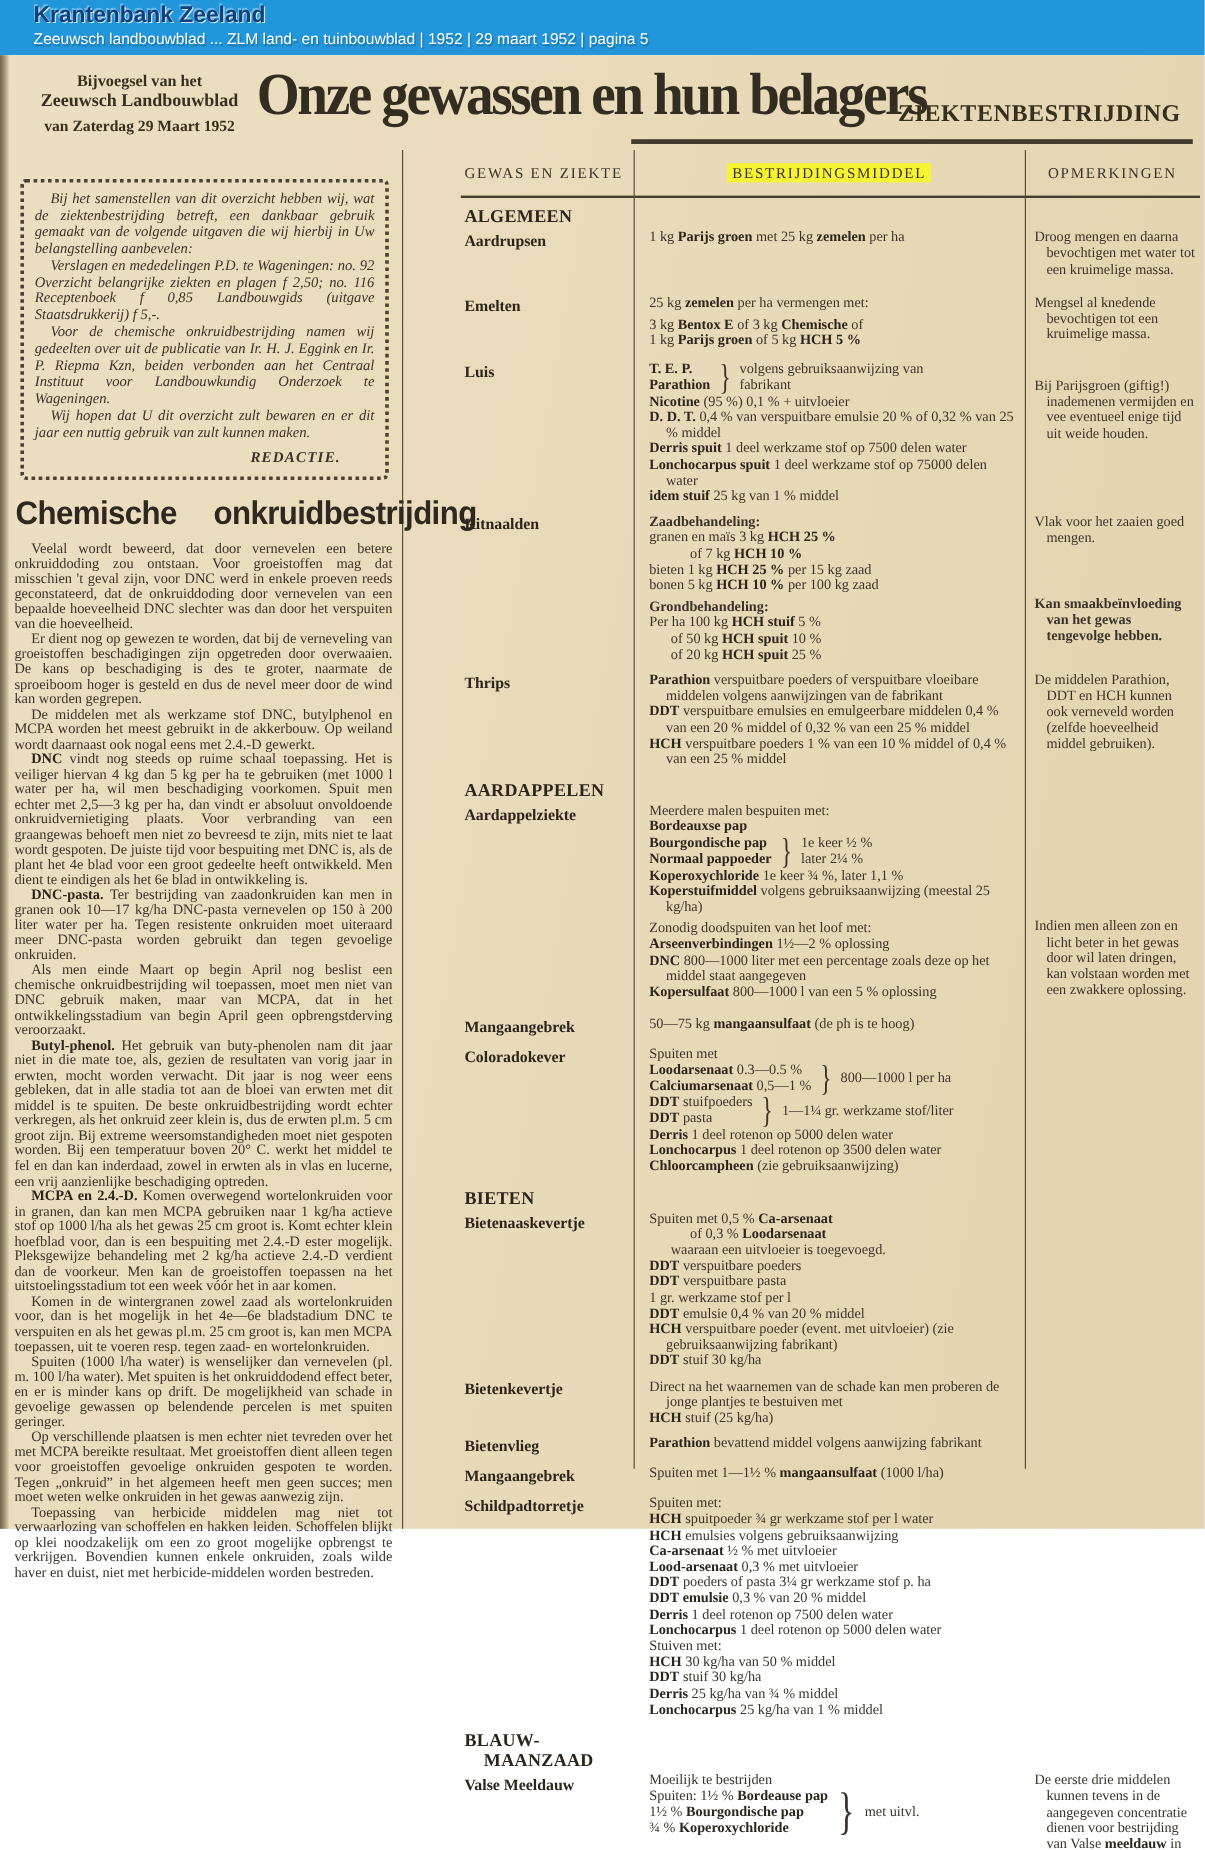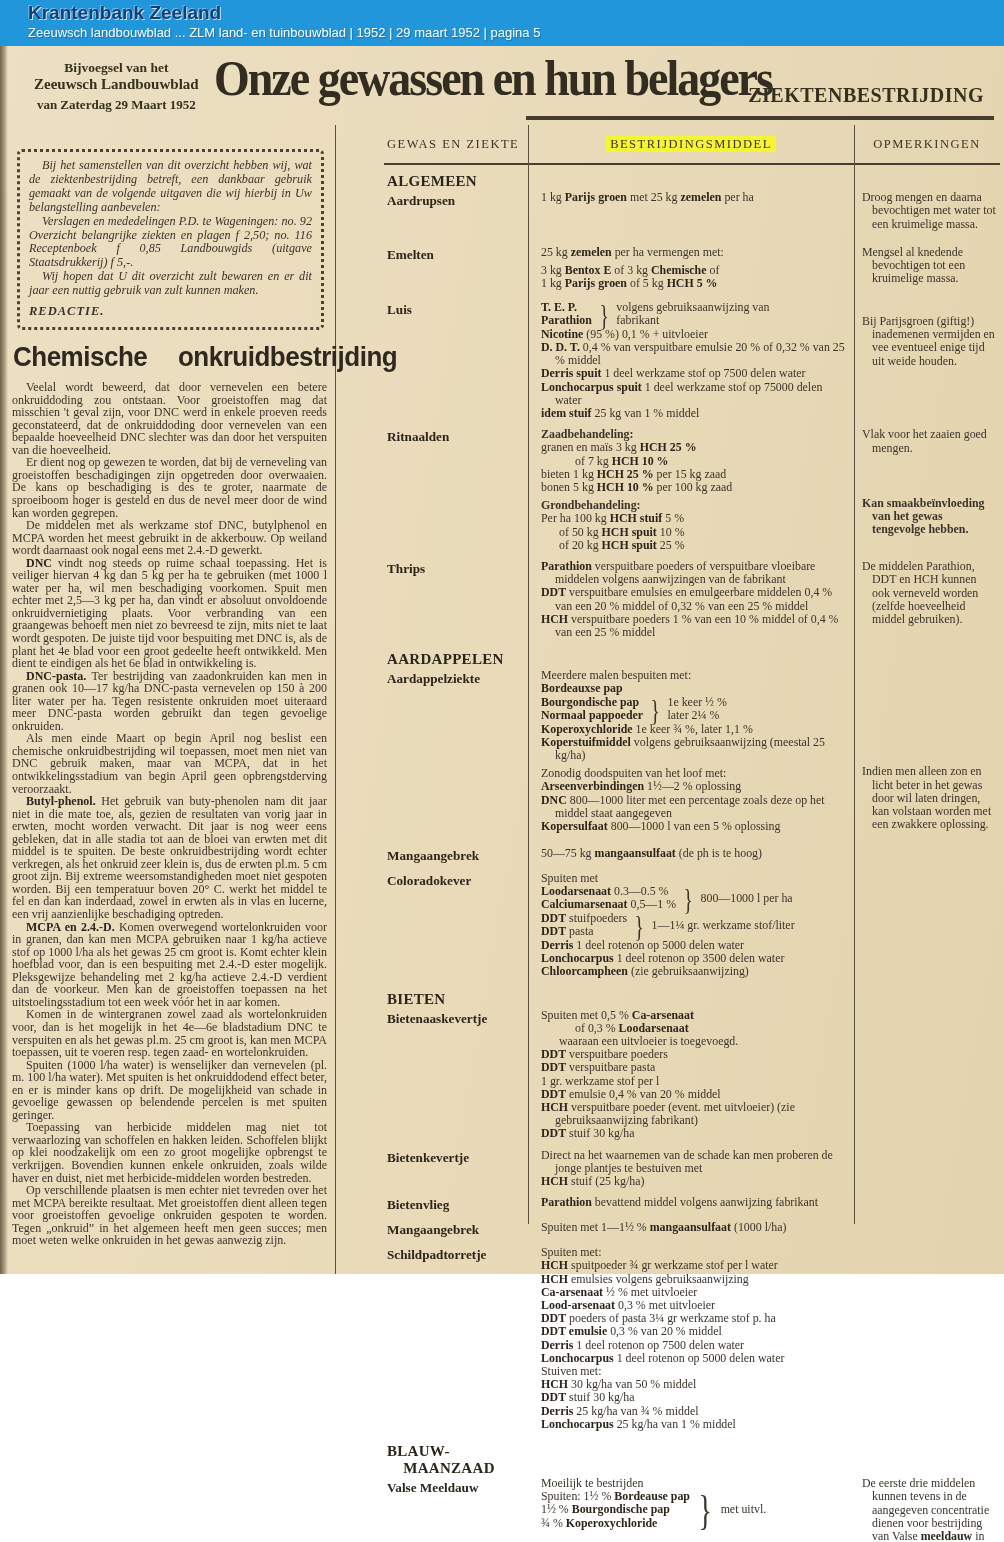--- a/index.html
+++ b/index.html
@@ -38,21 +38,21 @@
   
   .content { position:absolute; top:79px; left:10px; right:0; bottom:0; display:flex; }
   .article { width:326px; border-right:1px solid #5a5040; padding:0 8px 0 2px; }
   .tablewrap { flex:1; position:relative; padding:0 4px 0 0;margin-left:48px; }
 
   
   .intro-box { border:3px dotted #4a4236; border-radius:5px; margin:24px 3px 12px 5px;
                padding:7px 9px 8px; font-style:italic; }
   .ipar { font-size:12.2px; line-height:13.9px; text-align:justify; text-indent:13px;
           font-weight:500; }
-  .signoff { font-weight:bold; font-size:12.5px; letter-spacing:1px;
+  .signoff { text-align:right; font-weight:bold; font-size:12.5px; letter-spacing:1px;
              padding-right:28px; margin-top:6px; }
 
   
   .article h2 { font-family:"Liberation Sans", sans-serif; font-size:26px; font-weight:bold;
                 letter-spacing:-.5px; word-spacing:24px; color:#2e2820; margin:10px 3px 8px 1px;
                 transform:scaleY(1.05); transform-origin:left; white-space:nowrap; }
   .apar { font-size:12px; line-height:12.55px; text-align:justify; text-indent:14px; }
   .apar b, .line b, .opar b, .gewas, .group { color:#2c251c; }
 
   
@@ -109,38 +109,39 @@
     <div class="title-rule"></div>
   </div>
 
   <div class="content">
 
     <div class="article">
       <div class="intro-box">
         <div>
             <p class="ipar">Bij het samenstellen van dit overzicht hebben wij, wat de ziektenbestrijding betreft, een dankbaar gebruik gemaakt van de volgende uitgaven die wij hierbij in Uw belangstelling aanbevelen:</p>
             <p class="ipar">Verslagen en mededelingen P.D. te Wageningen: no. 92 Overzicht belangrijke ziekten en plagen f 2,50; no. 116 Receptenboek f 0,85 Landbouwgids (uitgave Staatsdrukkerij) f 5,-.</p>
+            <p class="ipar">Voor de chemische onkruidbestrijding namen wij gedeelten over uit de publicatie van Ir. H. J. Eggink en Ir. P. Riepma Kzn, beiden verbonden aan het Centraal Instituut voor Landbouwkundig Onderzoek te Wageningen.</p>
             <p class="ipar">Wij hopen dat U dit overzicht zult bewaren en er dit jaar een nuttig gebruik van zult kunnen maken.</p>
           </div>
         <div class="signoff">REDACTIE.</div>
       </div>
       <h2>Chemische onkruidbestrijding</h2>
       <div>
           <p class="apar">Veelal wordt beweerd, dat door vernevelen een betere onkruiddoding zou ontstaan. Voor groeistoffen mag dat misschien 't geval zijn, voor DNC werd in enkele proeven reeds geconstateerd, dat de onkruiddoding door vernevelen van een bepaalde hoeveelheid DNC slechter was dan door het verspuiten van die hoeveelheid.</p>
           <p class="apar">Er dient nog op gewezen te worden, dat bij de verneveling van groeistoffen beschadigingen zijn opgetreden door overwaaien. De kans op beschadiging is des te groter, naarmate de sproeiboom hoger is gesteld en dus de nevel meer door de wind kan worden gegrepen.</p>
           <p class="apar">De middelen met als werkzame stof DNC, butylphenol en MCPA worden het meest gebruikt in de akkerbouw. Op weiland wordt daarnaast ook nogal eens met 2.4.-D gewerkt.</p>
           <p class="apar"><b>DNC</b> vindt nog steeds op ruime schaal toepassing. Het is veiliger hiervan 4 kg dan 5 kg per ha te gebruiken (met 1000 l water per ha, wil men beschadiging voorkomen. Spuit men echter met 2,5—3 kg per ha, dan vindt er absoluut onvoldoende onkruidvernietiging plaats. Voor verbranding van een graangewas behoeft men niet zo bevreesd te zijn, mits niet te laat wordt gespoten. De juiste tijd voor bespuiting met DNC is, als de plant het 4e blad voor een groot gedeelte heeft ontwikkeld. Men dient te eindigen als het 6e blad in ontwikkeling is.</p>
           <p class="apar"><b>DNC-pasta.</b> Ter bestrijding van zaadonkruiden kan men in granen ook 10—17 kg/ha DNC-pasta vernevelen op 150 à 200 liter water per ha. Tegen resistente onkruiden moet uiteraard meer DNC-pasta worden gebruikt dan tegen gevoelige onkruiden.</p>
           <p class="apar">Als men einde Maart op begin April nog beslist een chemische onkruidbestrijding wil toepassen, moet men niet van DNC gebruik maken, maar van MCPA, dat in het ontwikkelingsstadium van begin April geen opbrengstderving veroorzaakt.</p>
           <p class="apar"><b>Butyl-phenol.</b> Het gebruik van buty-phenolen nam dit jaar niet in die mate toe, als, gezien de resultaten van vorig jaar in erwten, mocht worden verwacht. Dit jaar is nog weer eens gebleken, dat in alle stadia tot aan de bloei van erwten met dit middel is te spuiten. De beste onkruidbestrijding wordt echter verkregen, als het onkruid zeer klein is, dus de erwten pl.m. 5 cm groot zijn. Bij extreme weersomstandigheden moet niet gespoten worden. Bij een temperatuur boven 20° C. werkt het middel te fel en dan kan inderdaad, zowel in erwten als in vlas en lucerne, een vrij aanzienlijke beschadiging optreden.</p>
           <p class="apar"><b>MCPA en 2.4.-D.</b> Komen overwegend wortelonkruiden voor in granen, dan kan men MCPA gebruiken naar 1 kg/ha actieve stof op 1000 l/ha als het gewas 25 cm groot is. Komt echter klein hoefblad voor, dan is een bespuiting met 2.4.-D ester mogelijk. Pleksgewijze behandeling met 2 kg/ha actieve 2.4.-D verdient dan de voorkeur. Men kan de groeistoffen toepassen na het uitstoelingsstadium tot een week vóór het in aar komen.</p>
           <p class="apar">Komen in de wintergranen zowel zaad als wortelonkruiden voor, dan is het mogelijk in het 4e—6e bladstadium DNC te verspuiten en als het gewas pl.m. 25 cm groot is, kan men MCPA toepassen, uit te voeren resp. tegen zaad- en wortelonkruiden.</p>
           <p class="apar">Spuiten (1000 l/ha water) is wenselijker dan vernevelen (pl. m. 100 l/ha water). Met spuiten is het onkruiddodend effect beter, en er is minder kans op drift. De mogelijkheid van schade in gevoelige gewassen op belendende percelen is met spuiten geringer.</p>
+          <p class="apar">Op verschillende plaatsen is men echter niet tevreden over het met MCPA bereikte resultaat. Met groeistoffen dient alleen tegen voor groeistoffen gevoelige onkruiden gespoten te worden. Tegen „onkruid” in het algemeen heeft men geen succes; men moet weten welke onkruiden in het gewas aanwezig zijn.</p>
           <p class="apar">Toepassing van herbicide middelen mag niet tot verwaarlozing van schoffelen en hakken leiden. Schoffelen blijkt op klei noodzakelijk om een zo groot mogelijke opbrengst te verkrijgen. Bovendien kunnen enkele onkruiden, zoals wilde haver en duist, niet met herbicide-middelen worden bestreden.</p>
-          <p class="apar">Op verschillende plaatsen is men echter niet tevreden over het met MCPA bereikte resultaat. Met groeistoffen dient alleen tegen voor groeistoffen gevoelige onkruiden gespoten te worden. Tegen „onkruid” in het algemeen heeft men geen succes; men moet weten welke onkruiden in het gewas aanwezig zijn.</p>
         </div>
     </div>
 
     <div class="tablewrap">
       <div class="vrule vrule1"></div>
       <div class="vrule vrule2"></div>
       <div class="thead">
         <div class="th th1">GEWAS EN ZIEKTE</div>
         <div class="th th2"><span class="hl">BESTRIJDINGSMIDDEL</span></div>
         <div class="th th3">OPMERKINGEN</div>

